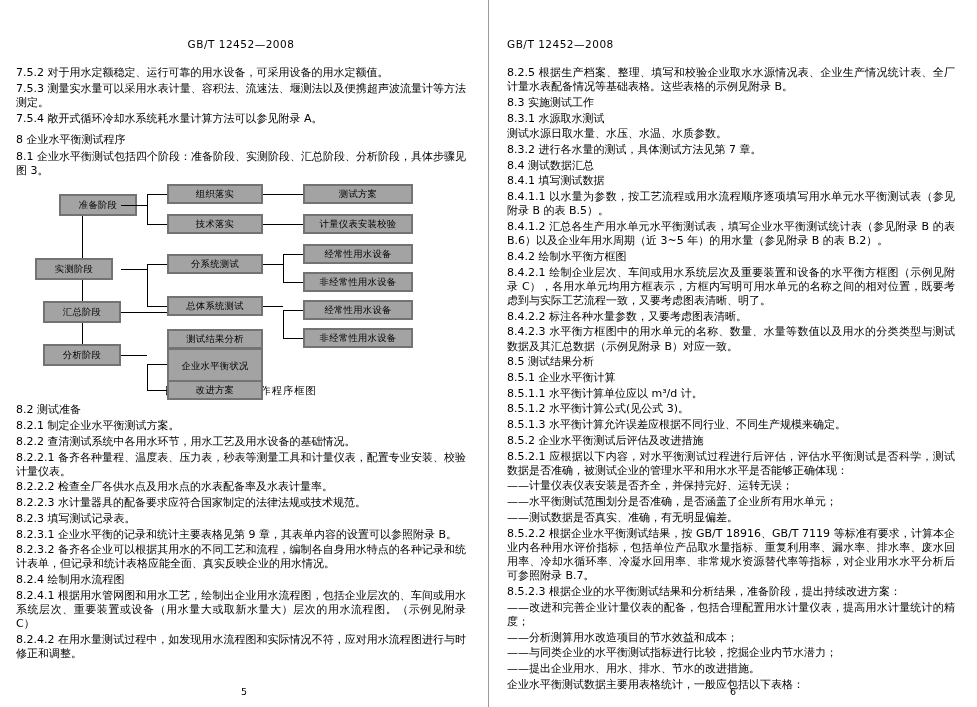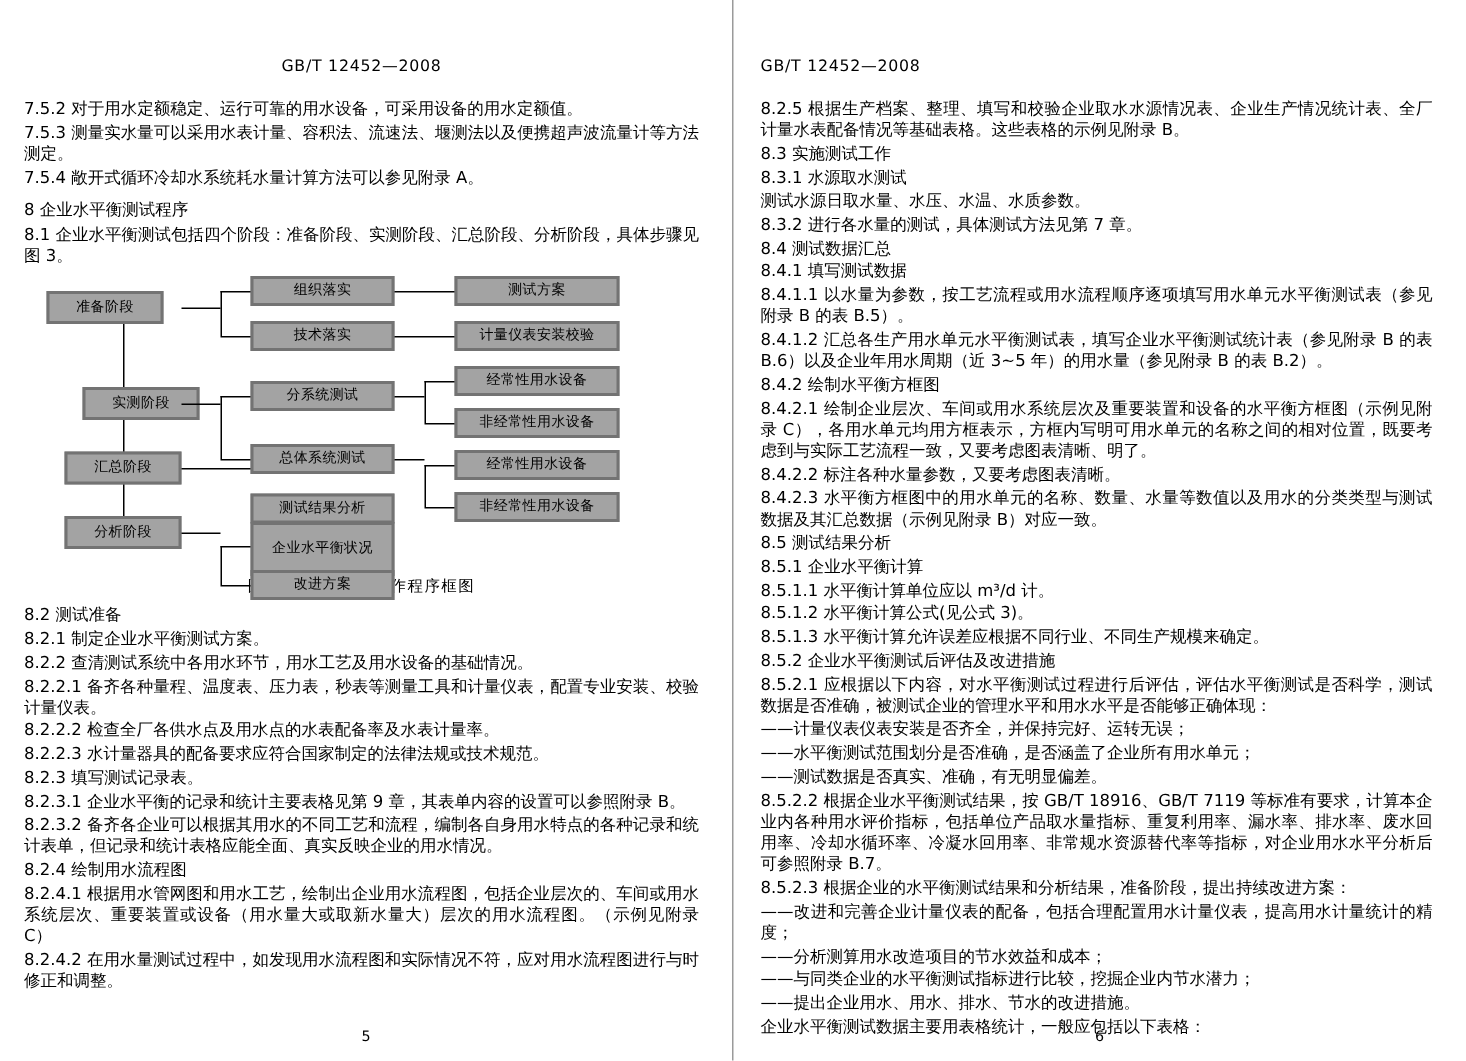--- a/index.html
+++ b/index.html
@@ -111,22 +111,22 @@
 
     <p>7.5.2  对于用水定额稳定、运行可靠的用水设备，可采用设备的用水定额值。</p>
     <p>7.5.3  测量实水量可以采用水表计量、容积法、流速法、堰测法以及便携超声波流量计等方法测定。</p>
     <p>7.5.4  敞开式循环冷却水系统耗水量计算方法可以参见附录 A。</p>
     <p class="sec" style="margin-top:7px">8  企业水平衡测试程序</p>
     <p style="margin-top:3px">8.1  企业水平衡测试包括四个阶段：准备阶段、实测阶段、汇总阶段、分析阶段，具体步骤见图 3。</p>
 
     <div class="fig-wrap">
       <div class="flow">
 
-        <div class="box" style="left:12px; top:10px; width:78px; height:22px;">准备阶段</div>
-        <div class="box" style="left:36px; top:74px; width:78px; height:22px;">实测阶段</div>
+        <div class="box" style="left:40px; top:10px; width:78px; height:22px;">准备阶段</div>
+        <div class="box" style="left:16px; top:74px; width:78px; height:22px;">实测阶段</div>
         <div class="box" style="left:24px; top:117px; width:78px; height:22px;">汇总阶段</div>
         <div class="box" style="left:24px; top:160px; width:78px; height:22px;">分析阶段</div>
 
         <div class="box" style="left:148px; top:0px; width:96px; height:20px;">组织落实</div>
         <div class="box" style="left:148px; top:30px; width:96px; height:20px;">技术落实</div>
         <div class="box" style="left:148px; top:70px; width:96px; height:20px;">分系统测试</div>
         <div class="box" style="left:148px; top:112px; width:96px; height:20px;">总体系统测试</div>
         <div class="box" style="left:148px; top:145px; width:96px; height:20px;">测试结果分析</div>
         <div class="box" style="left:148px; top:164px; width:96px; height:36px;">企业水平衡状况</div>
         <div class="box" style="left:148px; top:196px; width:96px; height:20px;">改进方案</div>

